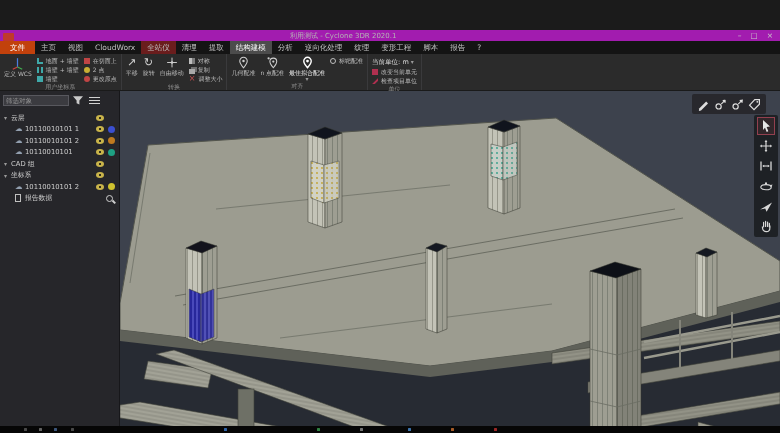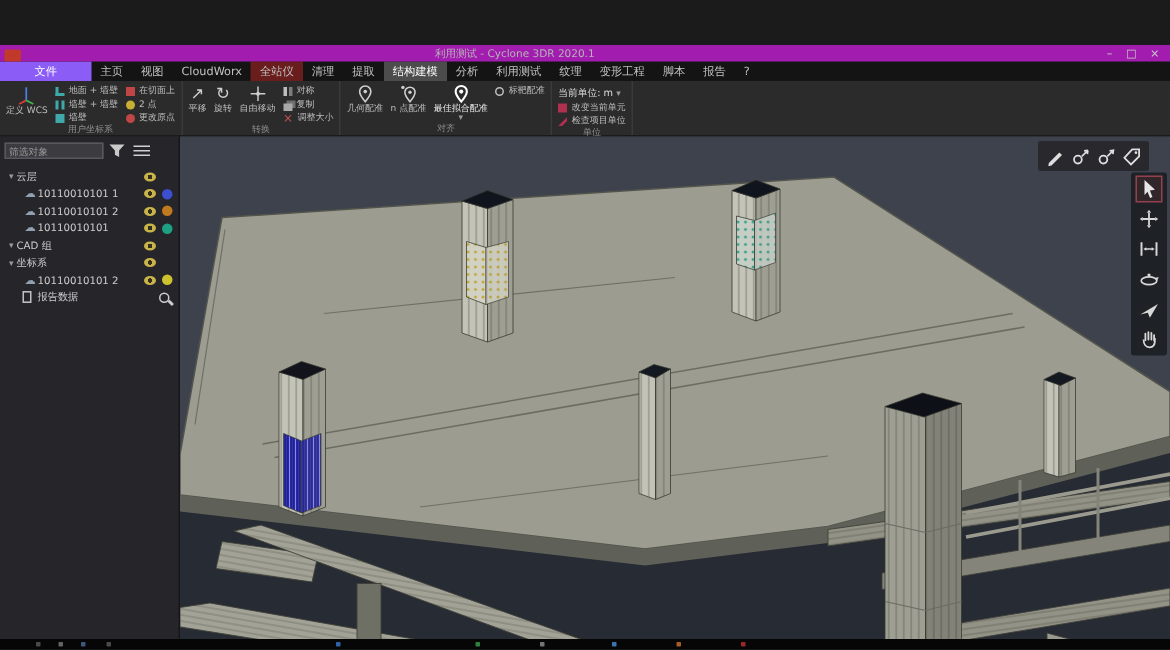--- a/index.html
+++ b/index.html
@@ -10,21 +10,21 @@
   
   .titlebar { height:11px; background:#a21caf; display:flex; align-items:flex-end; position:relative; flex:0 0 11px;margin-top:30px; }
   .app-badge { width:11px; height:8px; background:#c0392b; margin-left:3px; border-radius:1px; }
   .title-text { position:absolute; left:44%; transform:translateX(-50%); font-size:7px; color:#b5b5b5; white-space:nowrap; }
   .win-controls { margin-left:auto; display:flex; gap:9px; padding-right:7px; font-size:7.5px; color:#c9c9c9; }
   .win-controls span { cursor:default; line-height:11px; }
 
   
   .tabbar { height:13px; background:#141414; display:flex; align-items:stretch; flex:0 0 13px; }
   .tab { font-size:7.5px; color:#c2c2c2; padding:0 6px; line-height:13px; white-space:nowrap; }
-  .tab.file { background:#8b5cf6; color:#fff; padding:0 23px; }
+  .tab.file { background:#c2410c; color:#fff; padding:0 10px; }
   .tab.hl { background:#6a1d1d; }
   .tab.active { background:#4c4c4c; color:#fff; }
 
   
   .ribbon { height:37px; background:#2b2b2b; display:flex; flex:0 0 37px; border-bottom:1px solid #1a1a1a; }
   .rib-group { display:flex; flex-direction:column; border-right:1px solid #3a3a3c; padding:1px 4px 0 4px; }
   .rib-body { display:flex; flex:1; align-items:flex-start; gap:5px; }
   .rib-label { font-size:6px; color:#8d8d8d; text-align:center; line-height:8px; flex:0 0 8px; }
   .big-item { display:flex; flex-direction:column; align-items:center; justify-content:flex-start; padding-top:1px; }
   .big-item .glyph { font-size:11px; color:#cfcfcf; line-height:13px; }
@@ -51,21 +51,21 @@
   .main { flex:1; display:flex; min-height:0; }
 
   
   .sidebar { width:120px; background:#26262a; border-right:1px solid #17171a; display:flex; flex-direction:column; }
   .search-row { display:flex; align-items:center; gap:3px; padding:4px 3px 3px 3px; }
   .search-input { width:66px; height:11px; background:#3b3b40; border:1px solid #58585e; color:#cfcfcf; font-size:6.5px; padding:0 2px; font-family:"DejaVu Sans",sans-serif; }
   .search-input::placeholder { color:#9a9a9a; }
   .hamburger { display:flex; flex-direction:column; gap:1.5px; margin-left:2px; }
   .hamburger i { display:block; width:11px; height:1.6px; background:#d0d0d0; }
   .tree { padding-top:3px; }
-  .trow { display:flex; align-items:center; height:11.5px; padding-right:4px; font-size:6.8px; color:#cccccc; white-space:nowrap;text-align:center; }
+  .trow { display:flex; align-items:center; height:11.5px; padding-right:4px; font-size:6.8px; color:#cccccc; white-space:nowrap; }
   .trow.group { padding-left:4px; }
   .trow.item { padding-left:15px; }
   .caret { color:#9a9a9a; font-size:6px; width:7px; flex:0 0 7px; }
   .ticon { width:10px; flex:0 0 10px; font-size:7.5px; color:#93a0b0; line-height:10px; }
   .icon-catalog { width:8px; height:7px; background:repeating-linear-gradient(#b9b09a 0 1.5px,#6b655a 1.5px 2.6px); margin-right:2px; flex:0 0 8px; }
   .icon-corner { width:0; height:0; border-right:7px solid #b0b0a4; border-bottom:7px solid transparent; margin-right:3px; flex:0 0 7px; }
   .icon-doc { width:6px; height:8px; border:1px solid #c0c0c0; background:linear-gradient(#26262a 0 0) , repeating-linear-gradient(#26262a 0 1px,#8a8a8a 1px 2px); margin-right:4px; flex:0 0 6px; }
   .tlabel { overflow:hidden; text-overflow:clip; }
   .grow { flex:1; }
   .eye { width:8px; height:6px; border-radius:50%; background:radial-gradient(circle,#332f1c 0 29%,#c9b44a 30% 100%); flex:0 0 8px; margin-right:4px; }
@@ -107,21 +107,21 @@
   <div class="tabbar">
     <span class="tab file">文件</span>
     <span class="tab">主页</span>
     <span class="tab">视图</span>
     <span class="tab">CloudWorx</span>
     <span class="tab hl">全站仪</span>
     <span class="tab">清理</span>
     <span class="tab">提取</span>
     <span class="tab active">结构建模</span>
     <span class="tab">分析</span>
-    <span class="tab">利用测试</span>
+    <span class="tab">逆向化处理</span>
     <span class="tab">纹理</span>
     <span class="tab">变形工程</span>
     <span class="tab">脚本</span>
     <span class="tab">报告</span>
     <span class="tab">?</span>
   </div>
 
   <div class="ribbon">
 
     <div class="rib-group">

